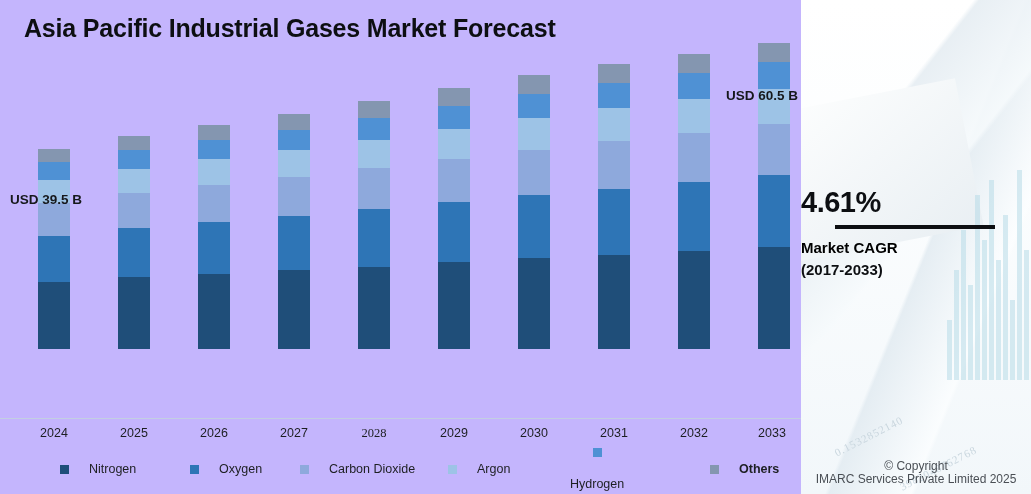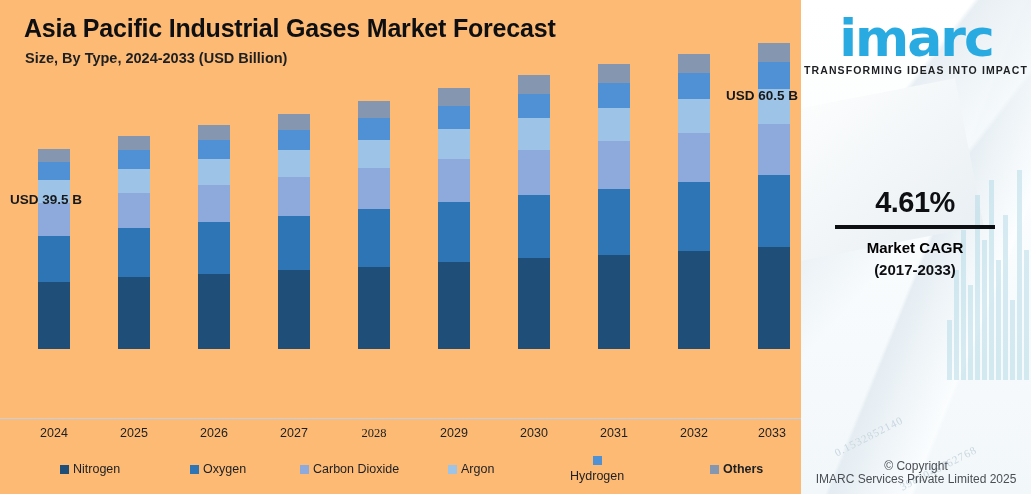--- a/index.html
+++ b/index.html
@@ -7,21 +7,21 @@
     width:1031px;height:494px;overflow:hidden;
     font-family:"Liberation Sans", sans-serif;
     background:#dbe5f1;
     position:relative;
   }
   #root{position:absolute;inset:0;}
 
   
   .chart-panel{
     position:absolute;left:0;top:0;width:909px;height:494px;
-    background:#fdba74;
+    background:#c4b5fd;
   }
   .title{
     position:absolute;left:24px;top:14px;
     font-size:25px;font-weight:bold;color:#0d0f12;
     letter-spacing:-0.2px;white-space:nowrap;
   }
   .subtitle{
     position:absolute;left:25px;top:50px;
     font-size:14.5px;font-weight:bold;color:#1d1f22;
     white-space:nowrap;
@@ -54,21 +54,21 @@
     position:absolute;width:80px;text-align:center;
     font-size:12.5px;color:#1d1f22;
   }
 
   
   .legend{
     position:absolute;left:0;top:457px;width:801px;height:24px;
     display:flex;align-items:center;
   }
   .legend-item{
-    display:flex;align-items:center;gap:4px;
+    display:flex;align-items:center;gap:20px;
     font-size:12.5px;color:#1d1f22;white-space:nowrap;
   }
   .swatch{width:9px;height:9px;display:inline-block;}
 
   
   .side-panel{
     position:absolute;left:801px;top:0;width:230px;height:494px;
     background:#ffffff;overflow:hidden;
   }
   .side-panel .photo{
@@ -103,21 +103,21 @@
     font-size:52px;font-weight:bold;color:#29abe2;
     line-height:56px;letter-spacing:-2px;
     font-family:"DejaVu Sans", sans-serif;
   }
   .logo-tag{
     font-size:10.5px;font-weight:bold;color:#1d1f22;
     letter-spacing:1.1px;margin-top:-2px;
   }
 
   .cagr-wrap{
-    position:absolute;left:0;top:186px;width:228px;text-align:center;
+    position:absolute;left:0;top:186px;width:228px;text-align:left;
   }
   .cagr-value{
     font-size:29px;font-weight:bold;color:#0d0f12;letter-spacing:-0.5px;
   }
   .cagr-rule{
     width:160px;height:4px;background:#0d0f12;margin:6px auto 8px auto;
   }
   .cagr-label{font-size:15px;font-weight:bold;color:#000000;line-height:22px;}
   .cagr-period{font-size:15px;font-weight:bold;color:#0d0f12;line-height:22px;}
 
@@ -127,21 +127,20 @@
   }
 </style>
 </head>
 <body>
 
 <div id="root">
 
   <div class="chart-panel">
 
     <div class="title">Asia Pacific Industrial Gases Market Forecast</div>
-    <div class="subtitle">Size, By Type, 2024-2033 (USD Billion)</div>
 
     <div class="plot">
       <div class="baseline"></div>
       <div id="bars-layer">
           <div class="bar" style="left: 38px; height: 199.785px;">
             <div class="seg" style="background: rgb(132, 150, 176); height: 6.58228%;"></div>
             <div class="seg" style="background: rgb(79, 145, 212); height: 8.86076%;"></div>
             <div class="seg" style="background: rgb(157, 195, 230); height: 11.3924%;"></div>
             <div class="seg" style="background: rgb(142, 169, 220); height: 16.4557%;"></div>
             <div class="seg" style="background: rgb(46, 117, 182); height: 23.2911%;"></div>
@@ -278,24 +277,20 @@
         <i style="left: 42px; height: 200px;"></i>
         <i style="left: 49px; height: 120px;"></i>
         <i style="left: 56px; height: 165px;"></i>
         <i style="left: 63px; height: 80px;"></i>
         <i style="left: 70px; height: 210px;"></i>
         <i style="left: 77px; height: 130px;"></i>
       </div>
     <div class="wm" style="left:30px;top:430px;">0.1532852140</div>
     <div class="wm" style="left:95px;top:462px;">3982048762768</div>
 
-    <div class="logo-wrap">
-      <div class="logo-mark">imarc</div>
-      <div class="logo-tag">TRANSFORMING IDEAS INTO IMPACT</div>
-    </div>
 
     <div class="cagr-wrap">
       <div class="cagr-value">4.61%</div>
       <div class="cagr-rule"></div>
       <div class="cagr-label">Market CAGR</div>
       <div class="cagr-period">(2017-2033)</div>
     </div>
 
     <div class="copyright">
       <div>© Copyright</div>

